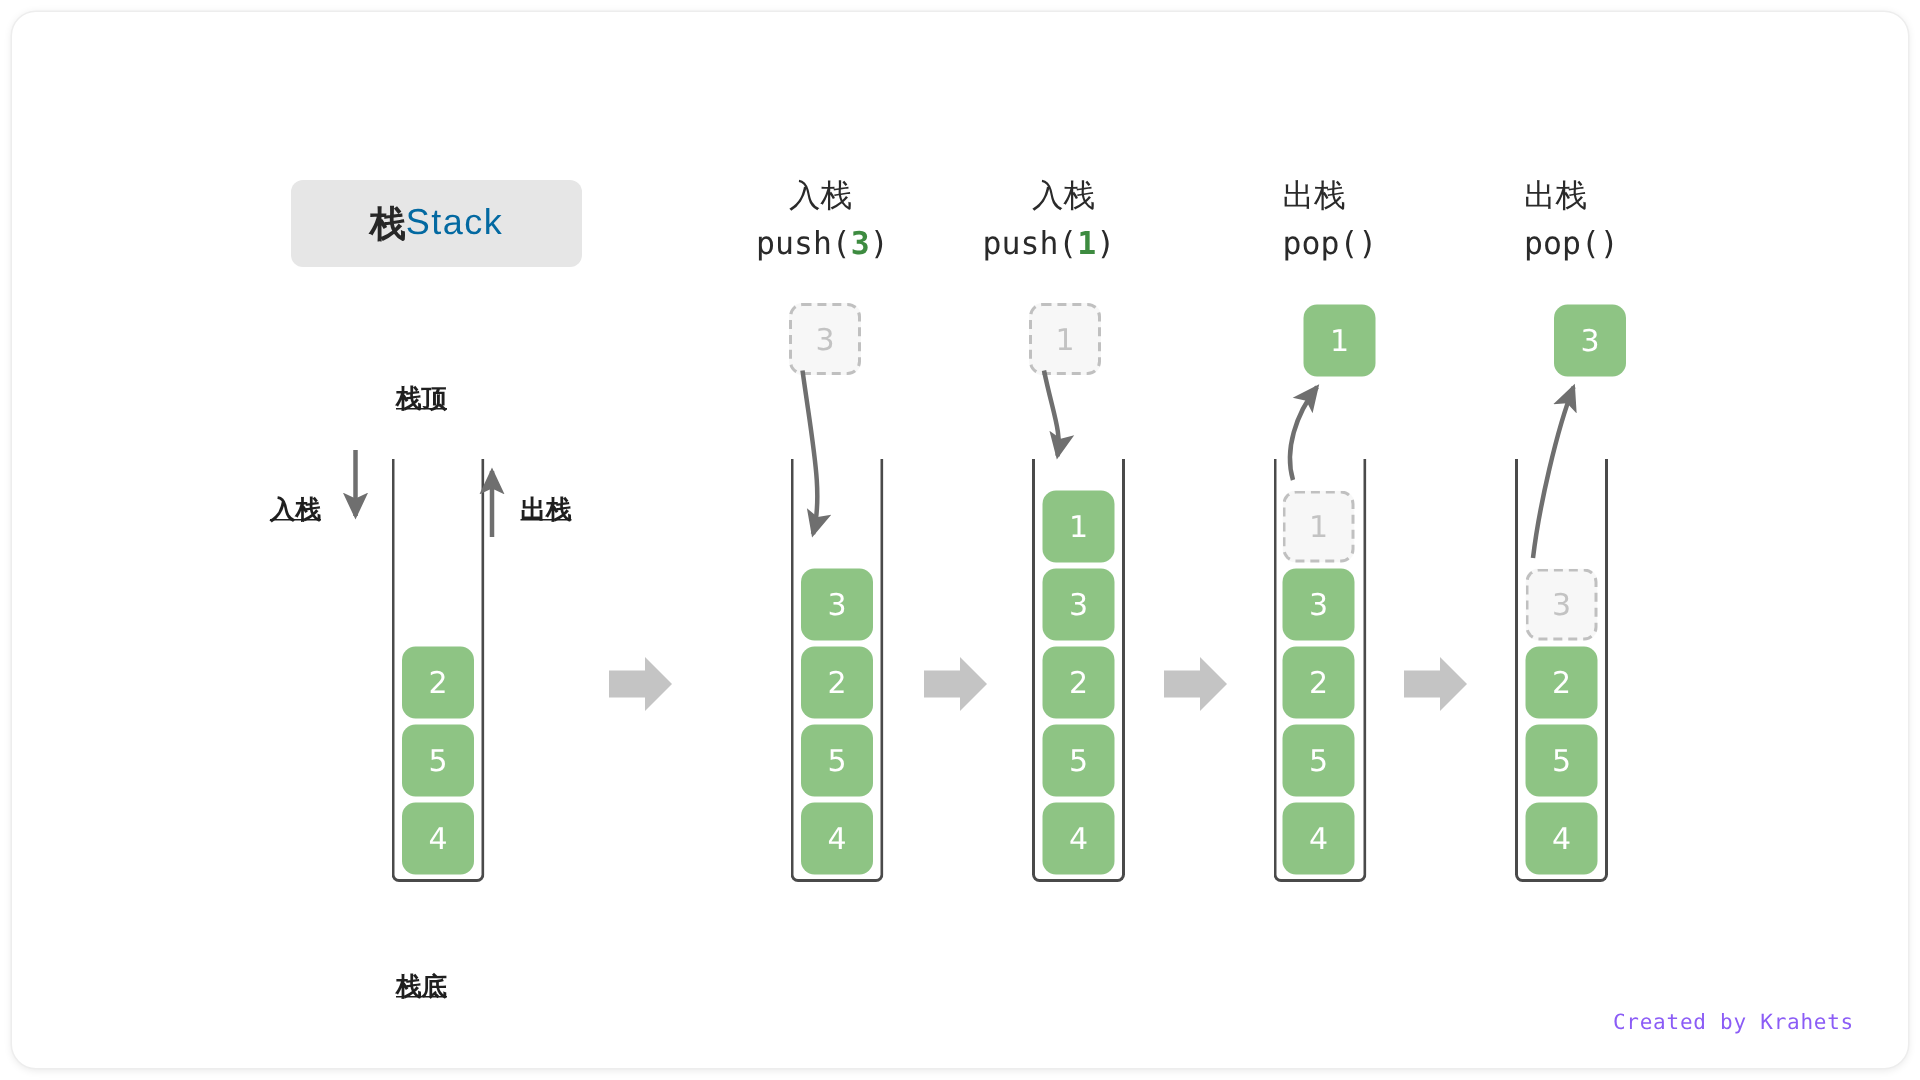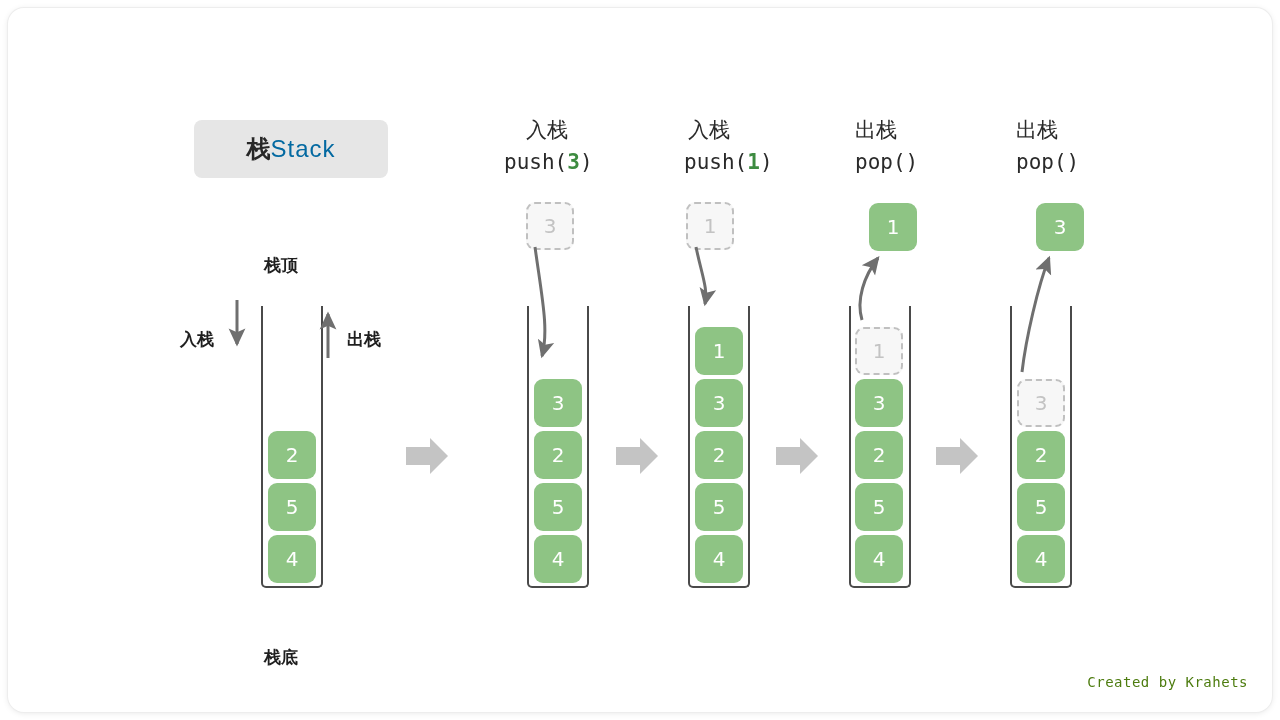--- a/index.html
+++ b/index.html
@@ -111,30 +111,31 @@
   .cell.ghost {
     background: #f7f7f7;
     color: #c3c3c3;
     border: 2px dashed #c0c0c0;
   }
 
   
   .caption {
     position: absolute;
     white-space: nowrap;
+    text-decoration: underline;
   }
 
   
   #watermark {
     position: absolute;
-    right: 24px;
+    right: 36px;
     bottom: 22px;
     font-family: "DejaVu Sans Mono", monospace;
     font-size: 14px;
-    color: #4d7c0f;
+    color: #8b5cf6;
     letter-spacing: 0.5px;
   }
 
   svg.overlay {
     position: absolute;
     left: 0;
     top: 0;
     width: 1264px;
     height: 704px;
     pointer-events: none;
@@ -166,21 +167,21 @@
     <span class="mono">push(</span><span class="mono arg">3</span><span class="mono">)</span>
   </div>
   <div class="cell ghost" style="left:518px; top:194px;">3</div>
   <div class="stack-box" style="left:519px; top:298px; height:282px;"></div>
   <div class="cell solid" style="left:526px; top:371px;">3</div>
   <div class="cell solid" style="left:526px; top:423px;">2</div>
   <div class="cell solid" style="left:526px; top:475px;">5</div>
   <div class="cell solid" style="left:526px; top:527px;">4</div>
 
   <div class="col-label" style="left:680px; top:108px;">入栈</div>
-  <div class="col-label" style="left:676px; top:142px;">
+  <div class="col-label" style="left:647px; top:142px;">
     <span class="mono">push(</span><span class="mono arg">1</span><span class="mono">)</span>
   </div>
   <div class="cell ghost" style="left:678px; top:194px;">1</div>
   <div class="stack-box" style="left:680px; top:298px; height:282px;"></div>
   <div class="cell solid" style="left:687px; top:319px;">1</div>
   <div class="cell solid" style="left:687px; top:371px;">3</div>
   <div class="cell solid" style="left:687px; top:423px;">2</div>
   <div class="cell solid" style="left:687px; top:475px;">5</div>
   <div class="cell solid" style="left:687px; top:527px;">4</div>
 

